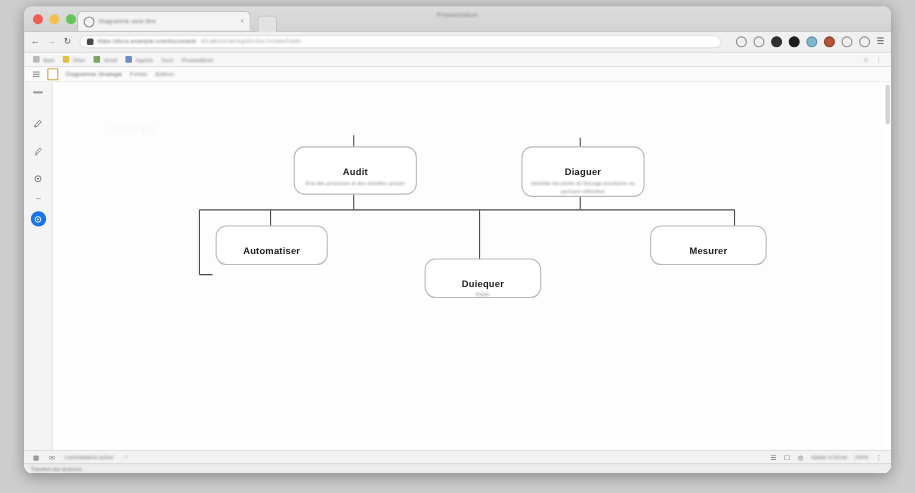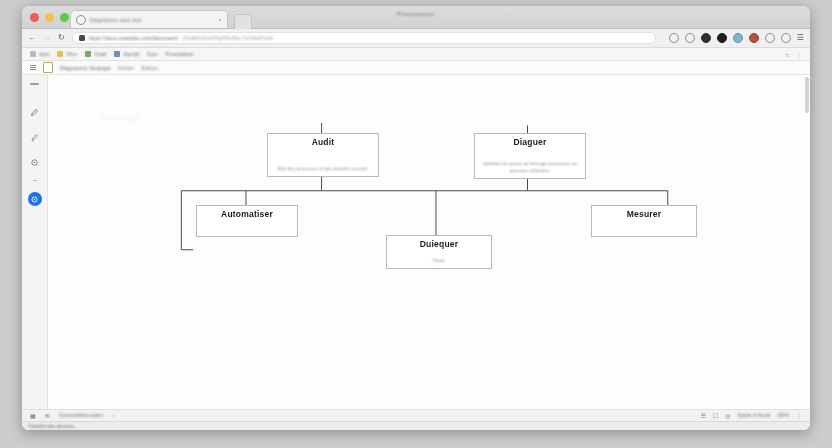--- a/index.html
+++ b/index.html
@@ -126,23 +126,23 @@
     filter:blur(1.1px);letter-spacing:.5px;font-weight:bold;
   }
 
   
   .vscroll{
     position:absolute;right:1px;top:2px;width:4px;height:36px;background:#d2d2d2;border-radius:2px;
   }
 
   
   .node{
-    position:absolute;background:#ffffff;border:1px solid #b9b9b9;border-radius:0;
+    position:absolute;background:#ffffff;border:1px solid #b9b9b9;border-radius:10px;
     box-sizing:border-box;display:flex;flex-direction:column;align-items:center;
-    justify-content:space-between;padding:3px 5px;
+    justify-content:flex-start;padding:17px 5px;
   }
   .node .ntitle{
     font-size:8.5px;font-weight:bold;color:#1a1a1a;letter-spacing:.2px;
     filter:blur(.45px);white-space:nowrap;
   }
   .node .nbody{
     margin-top:3px;font-size:4.4px;color:#6a6a6a;text-align:center;line-height:1.55;
     filter:blur(.8px);letter-spacing:.15px;
   }
   .node.small .nbody{margin-top:2px;}

